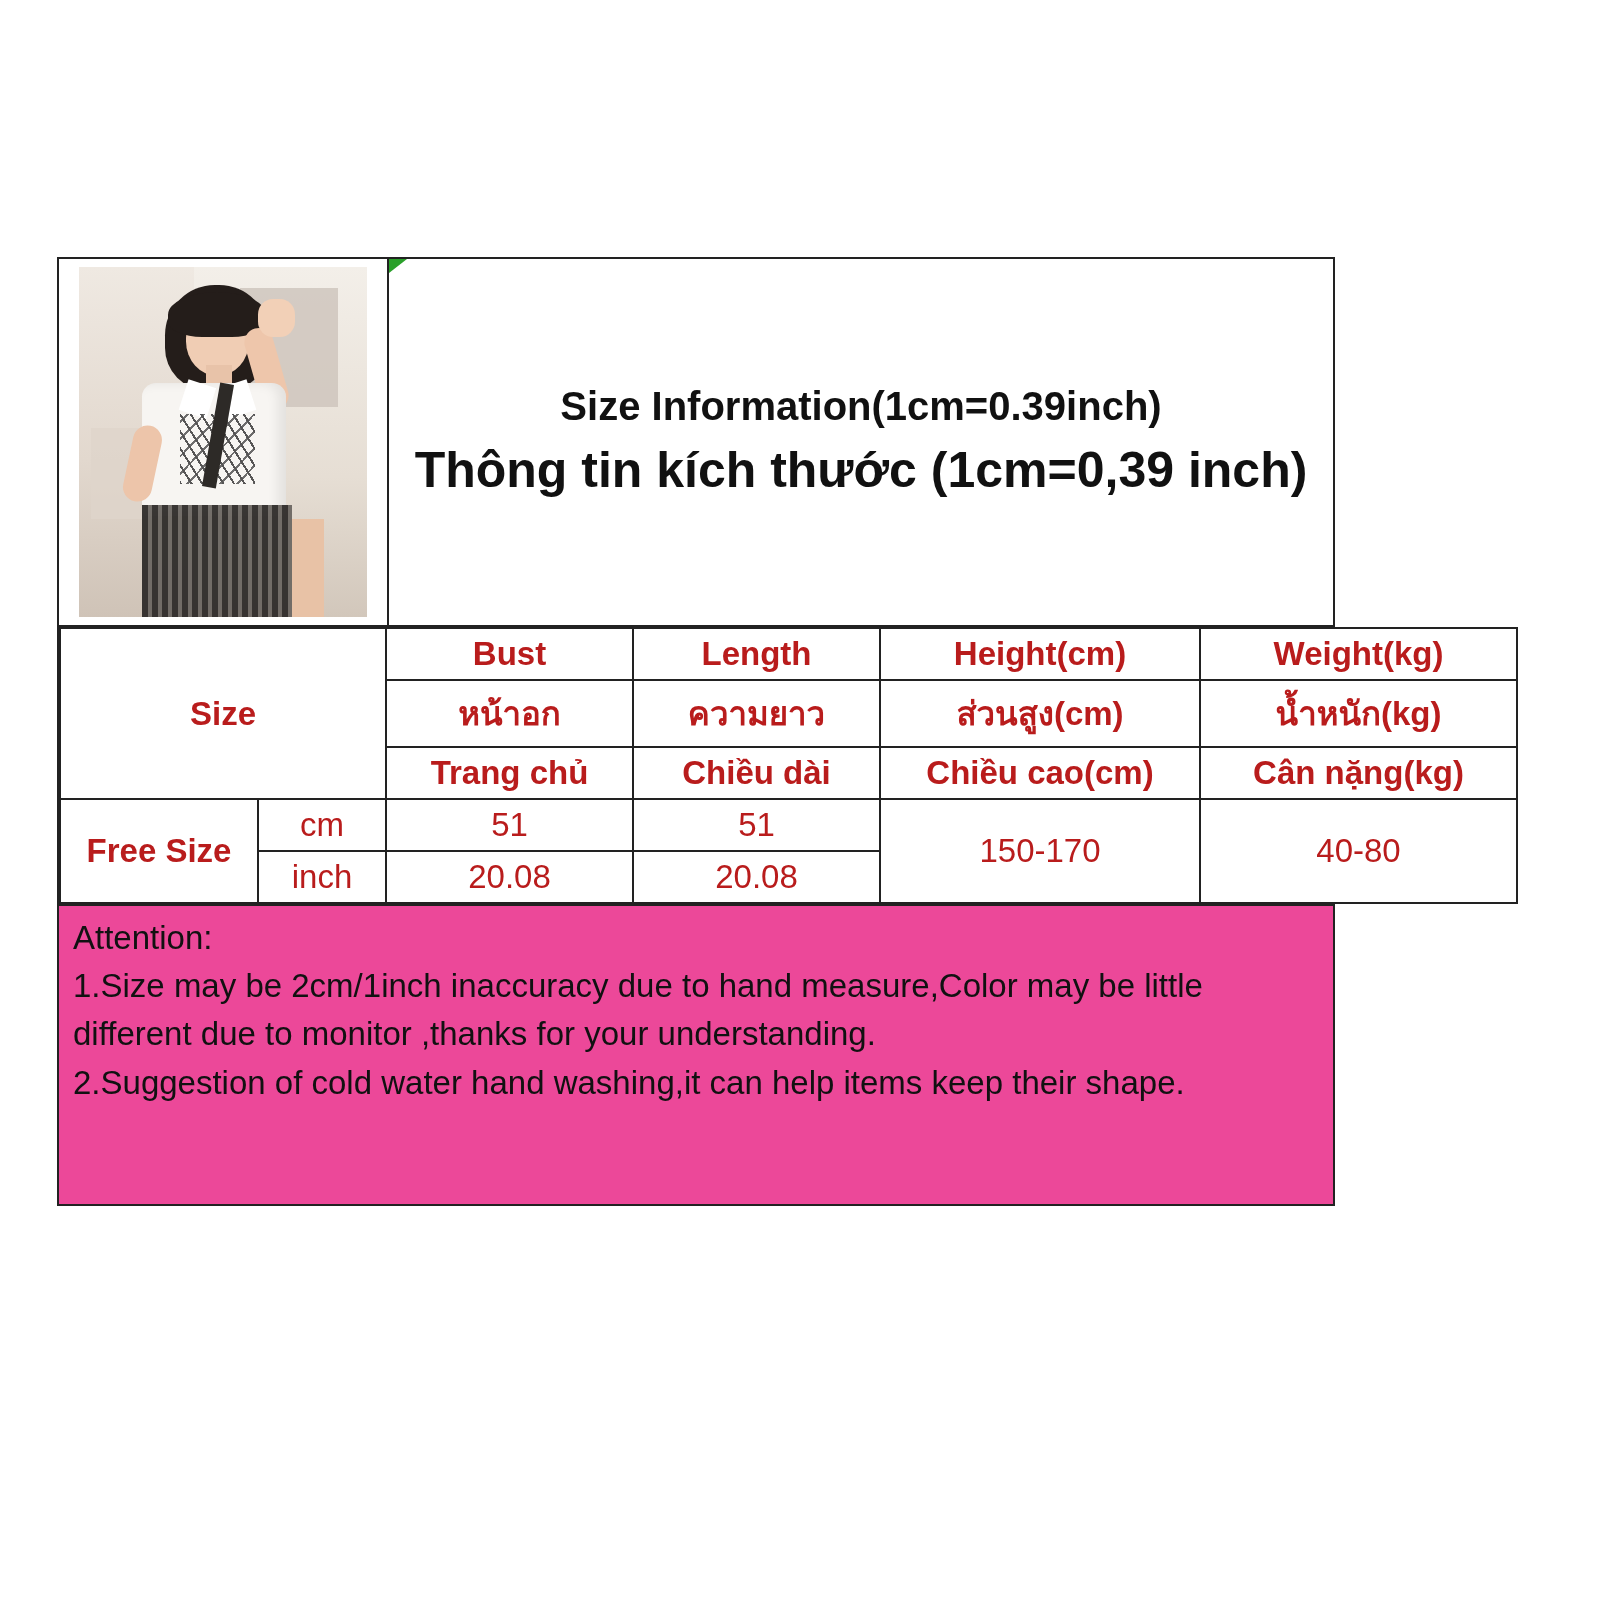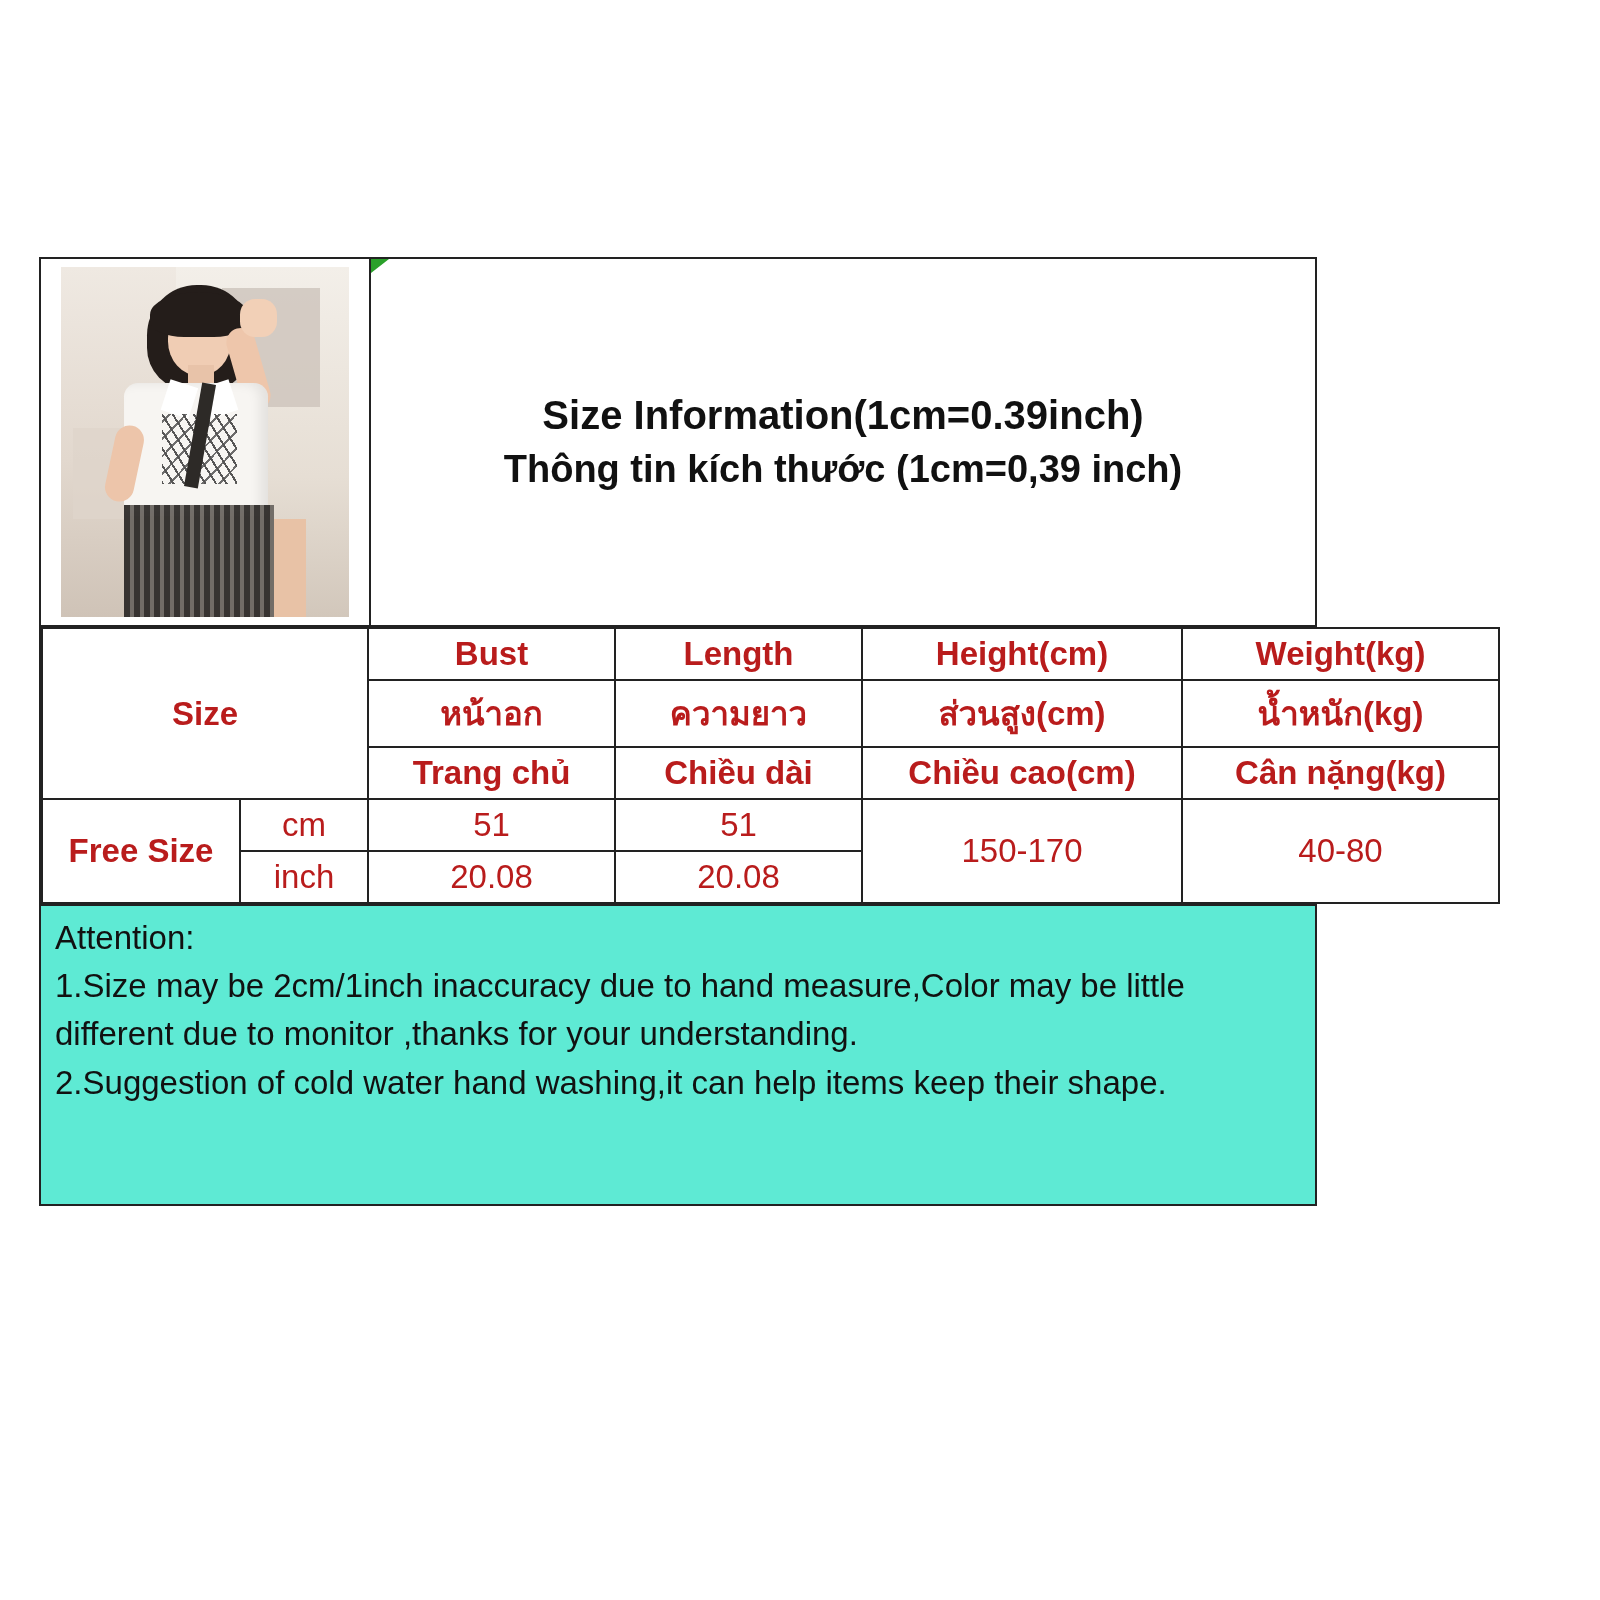--- a/index.html
+++ b/index.html
@@ -13,21 +13,21 @@
 
   #sheet {
     position: relative;
     width: 1600px;
     height: 1600px;
     background: #ffffff;
   }
 
   .size-chart {
     position: absolute;
-    left: 39px;
+    left: 57px;
     top: 257px;
     width: 1278px;
     border: 2px solid #222222;
     box-sizing: border-box;
     background: #ffffff;
   }
 
   
   .header-row {
     display: flex;
@@ -157,21 +157,21 @@
   }
   .title-line {
     font-weight: bold;
     color: #111111;
     text-align: center;
     line-height: 1.42;
     white-space: nowrap;
   }
   .t1 { font-size: 40px; }
   .t2 { font-size: 38px; }
-  .t3 { font-size: 38px; }
+  .t3 { font-size: 50px; }
 
   
   table.sizes {
     border-collapse: collapse;
     width: 100%;
     table-layout: fixed;
   }
   table.sizes td {
     border: 2px solid #222222;
     text-align: center;
@@ -213,21 +213,21 @@
   .col-d { width: 247px; }
   .col-e { width: 320px; }
   .col-f { width: 317px; }
 
   
   .attention {
     border-top: 2px solid #222222;
     padding: 10px 26px 24px 14px;
     min-height: 300px;
     box-sizing: border-box;
-    background: #5eead4;
+    background: #ec4899;
   }
   .attention p {
     margin: 0 0 4px 0;
     font-size: 33px;
     line-height: 1.34;
     color: #111111;
   }
 </style>
 </head>
 <body>

